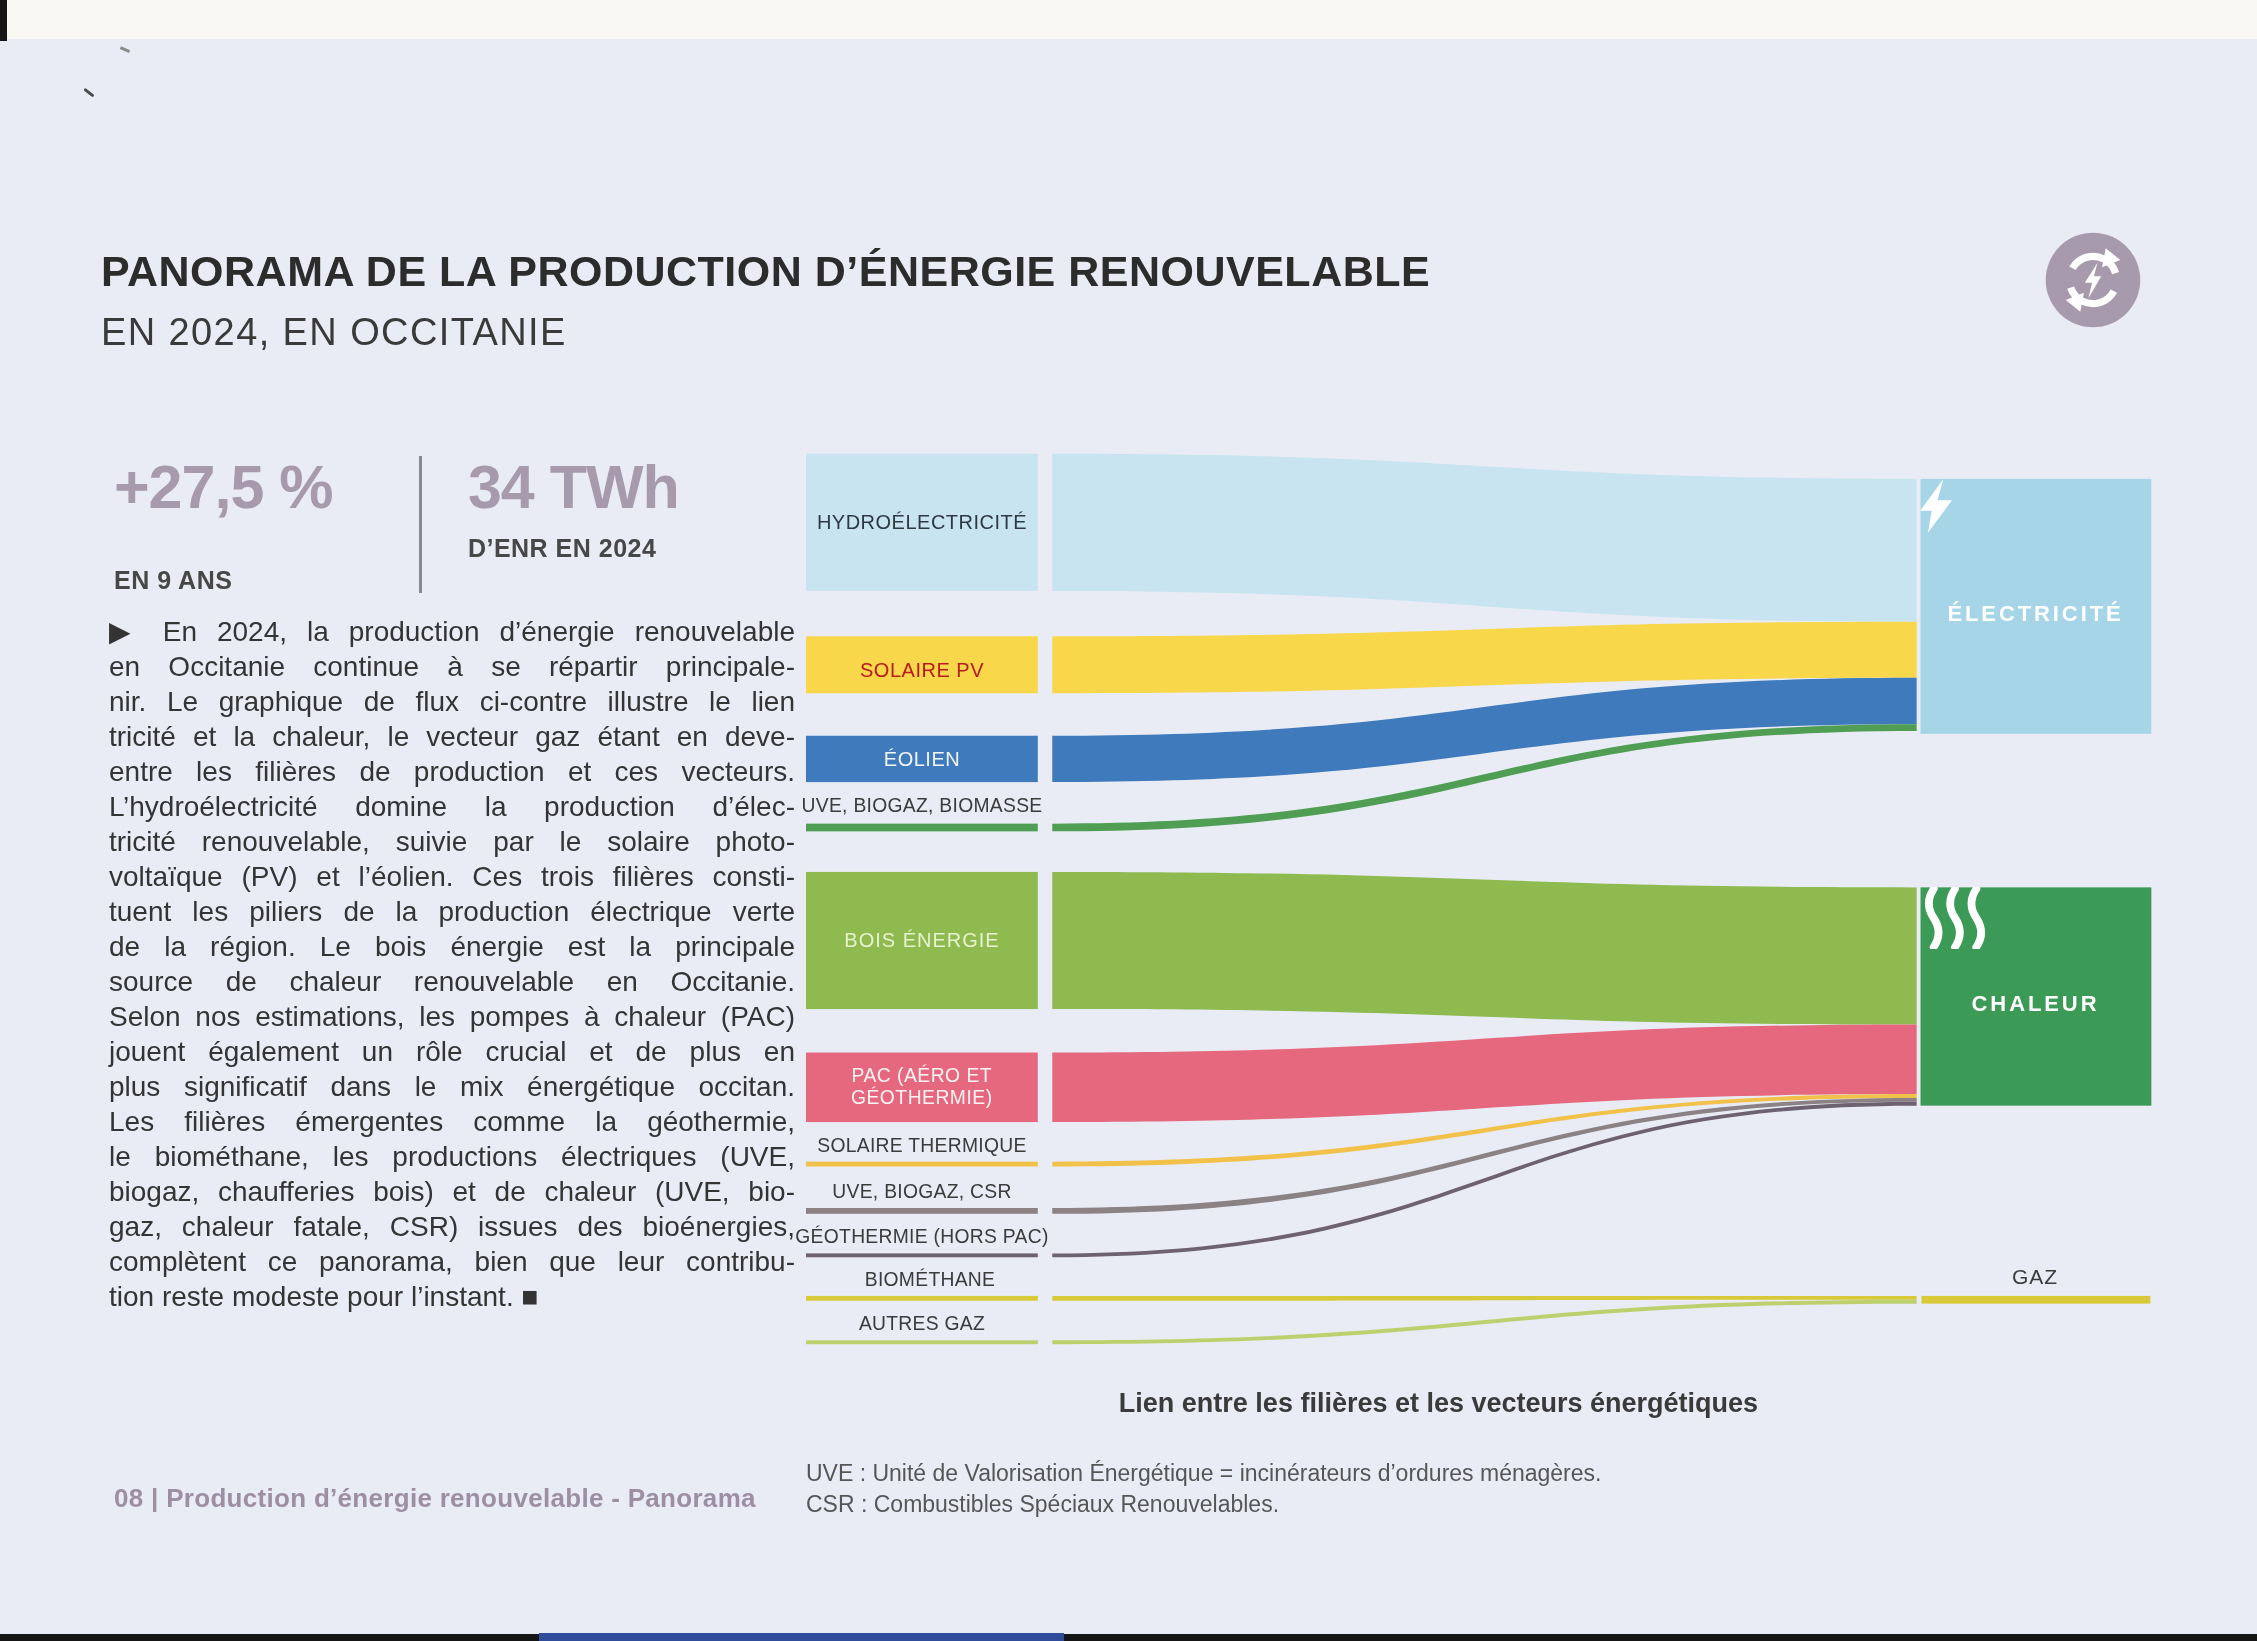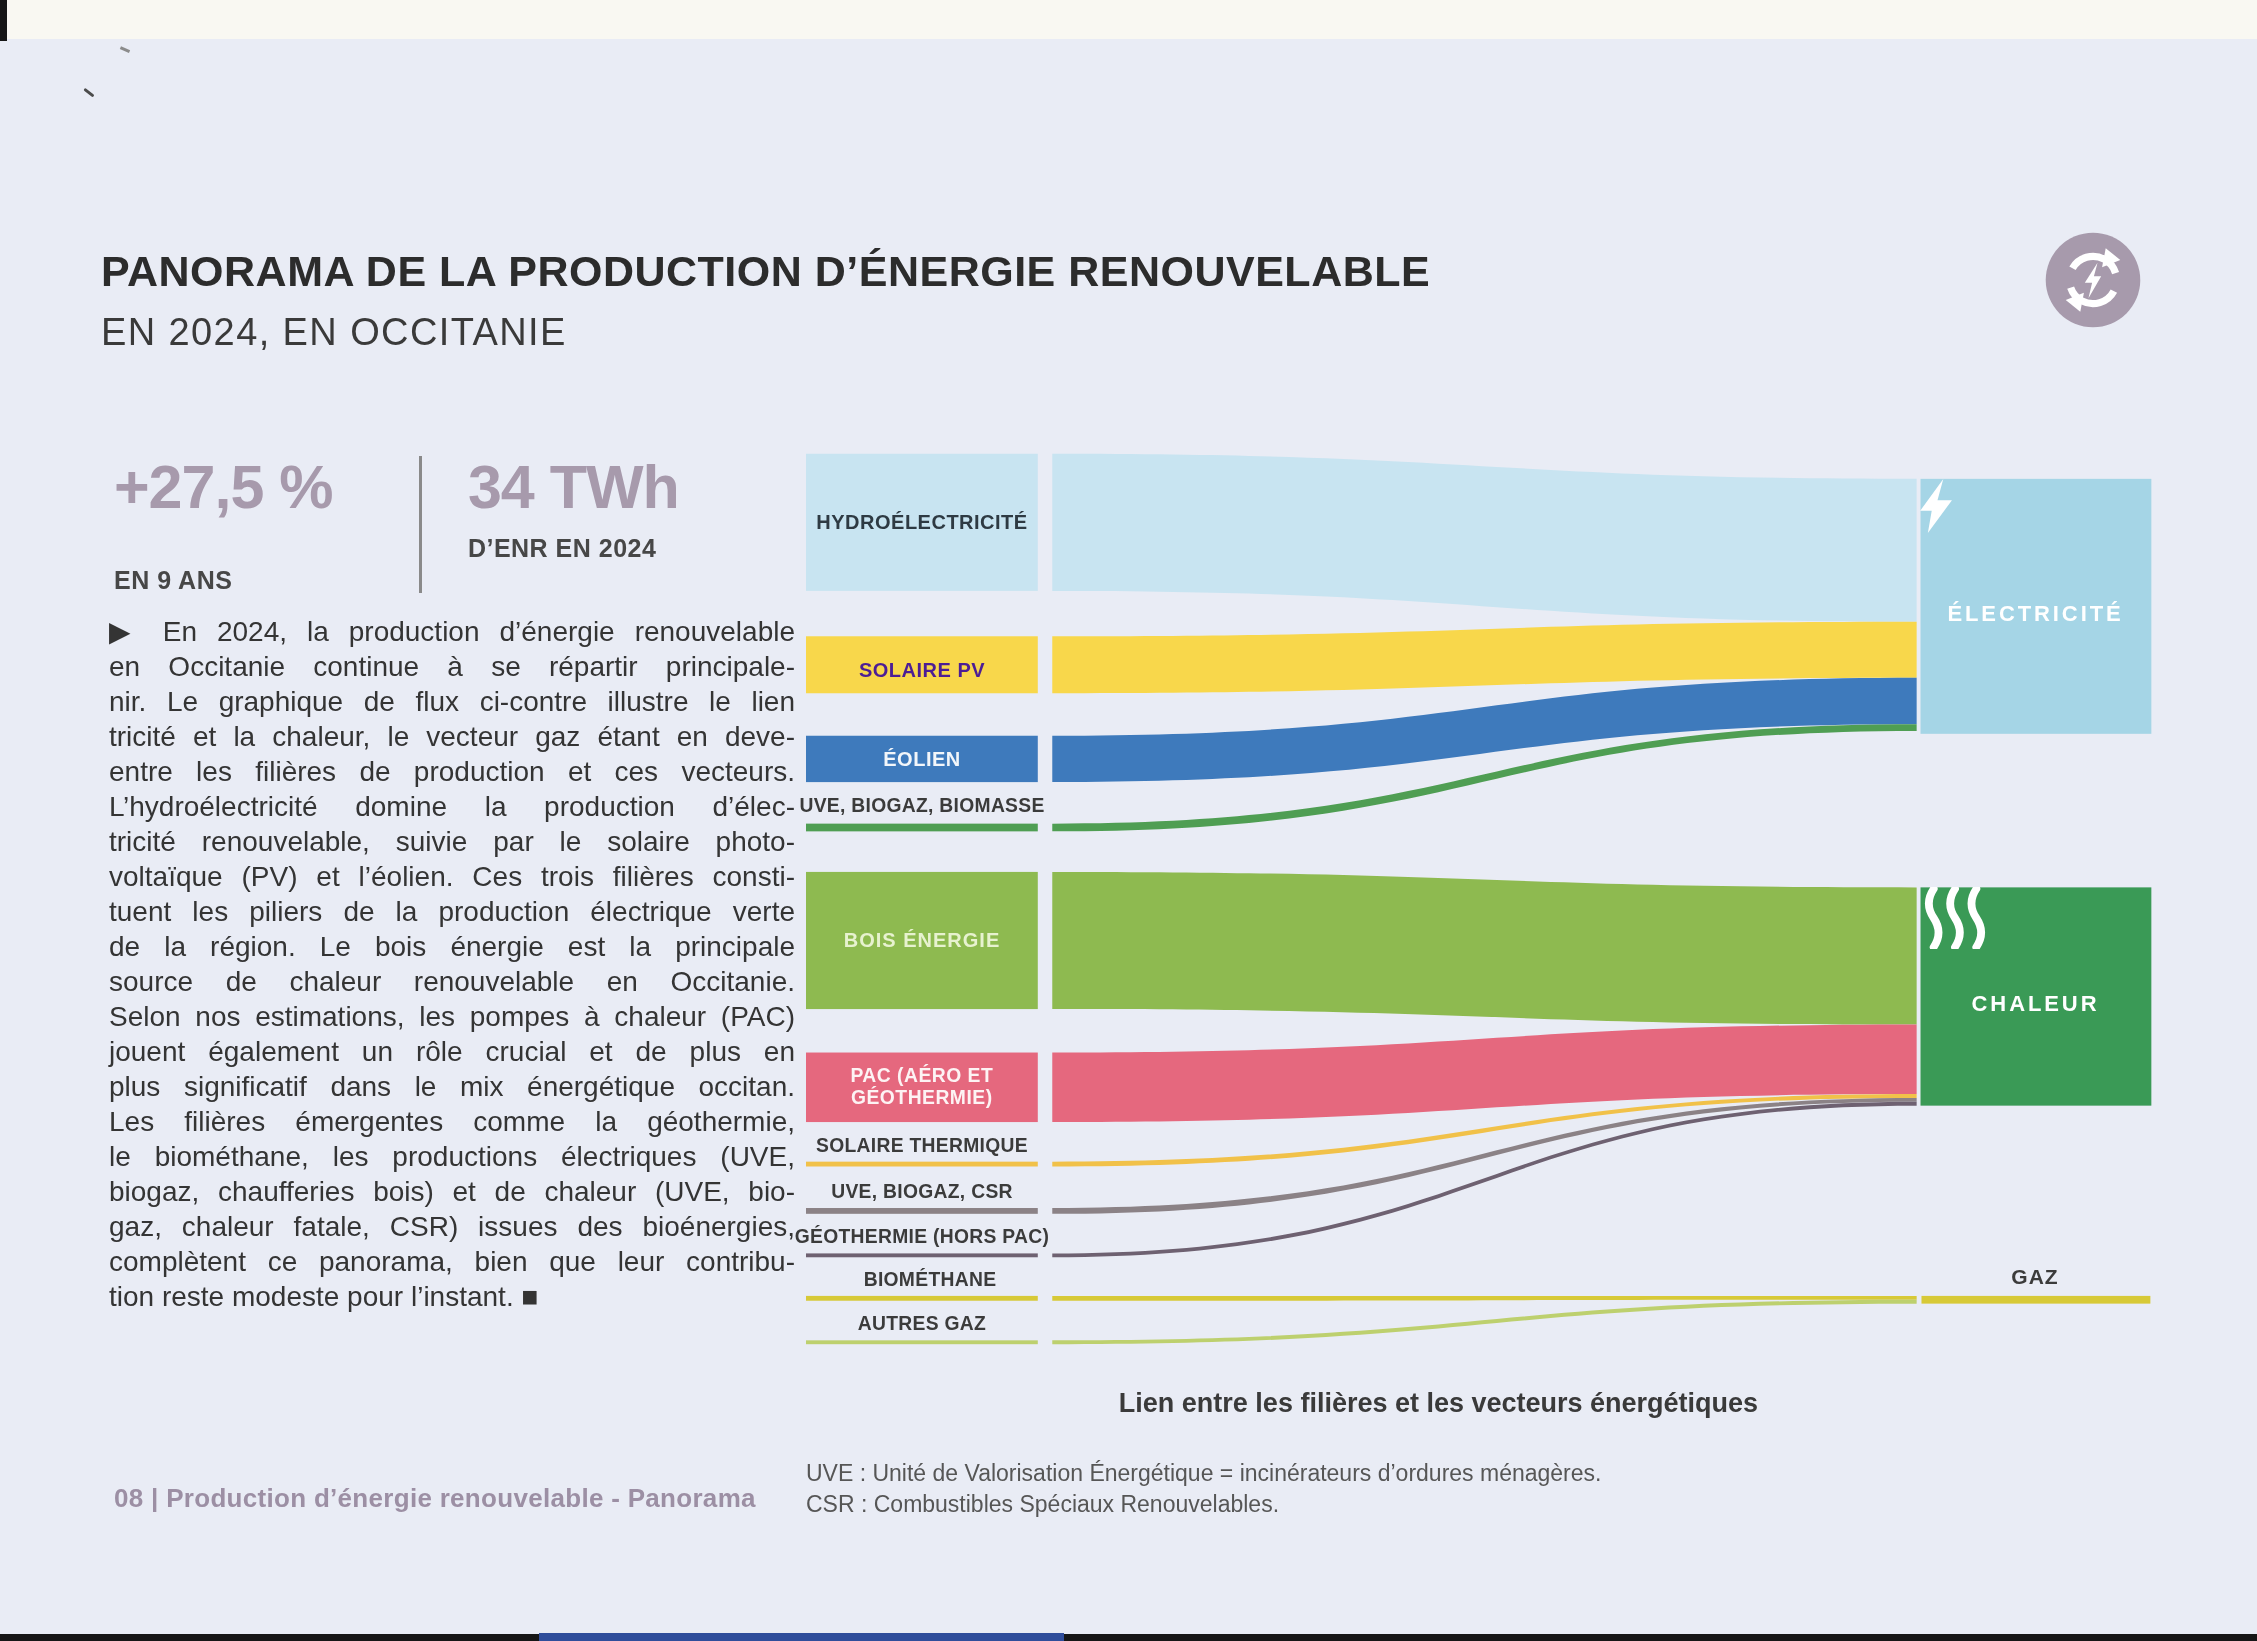--- a/index.html
+++ b/index.html
@@ -35,25 +35,25 @@
   
   .article{position:absolute;left:109px;top:614px;width:686px;color:#343434;}
   .jline{font-size:28px;line-height:35px;height:35px;text-align:justify;text-align-last:justify;white-space:normal;}
   .jline.last{text-align-last:left;}
 
   .page-footer{position:absolute;left:114px;top:1483px;font-size:26px;font-weight:bold;color:#9c8fa4;letter-spacing:0.3px;}
 
   
   .sankey{position:absolute;left:806px;top:444px;width:1355px;height:908px;}
   .sankey svg{position:absolute;left:0;top:0;}
-  .s-label{position:absolute;display:flex;align-items:center;justify-content:center;text-align:center;font-weight:bold;}
+  .s-label{position:absolute;display:flex;align-items:center;justify-content:center;text-align:center;font-weight:normal;}
   .block-label{font-size:20px;letter-spacing:0.5px;}
   .thin-label{font-size:19.3px;color:#3b3b3b;letter-spacing:0.3px;white-space:nowrap;align-items:flex-end;}
   .lbl-hydro{left:0;top:9.7px;width:232px;height:137px;color:#2e3a43;}
-  .lbl-solaire{left:0;top:192px;width:232px;height:68px;color:#4c1d95;}
+  .lbl-solaire{left:0;top:192px;width:232px;height:68px;color:#b91c1c;}
   .lbl-eolien{left:0;top:292px;width:232px;height:46px;color:#f2f6fa;}
   .lbl-uve-elec{left:0;top:344px;width:232px;height:29px;}
   .lbl-bois{left:0;top:428px;width:232px;height:137px;color:#e7f2cf;letter-spacing:1px;}
   .lbl-pac{left:0;top:608px;width:193px;height:70px;color:#fdf3f4;line-height:1.15;padding:0 19.3px;font-size:19.3px;}
   .lbl-solth{left:0;top:684px;width:232px;height:29px;}
   .lbl-uvecsr{left:0;top:730px;width:232px;height:29px;}
   .lbl-geo{left:0;top:775px;width:232px;height:29px;}
   .lbl-biome{left:8px;top:818px;width:232px;height:29px;}
   .lbl-autres{left:0;top:862px;width:232px;height:29px;}
   .lbl-gaz{left:1114px;top:816px;width:230px;height:29px;font-size:21px;color:#3b3b3b;letter-spacing:1px;align-items:flex-end;}

